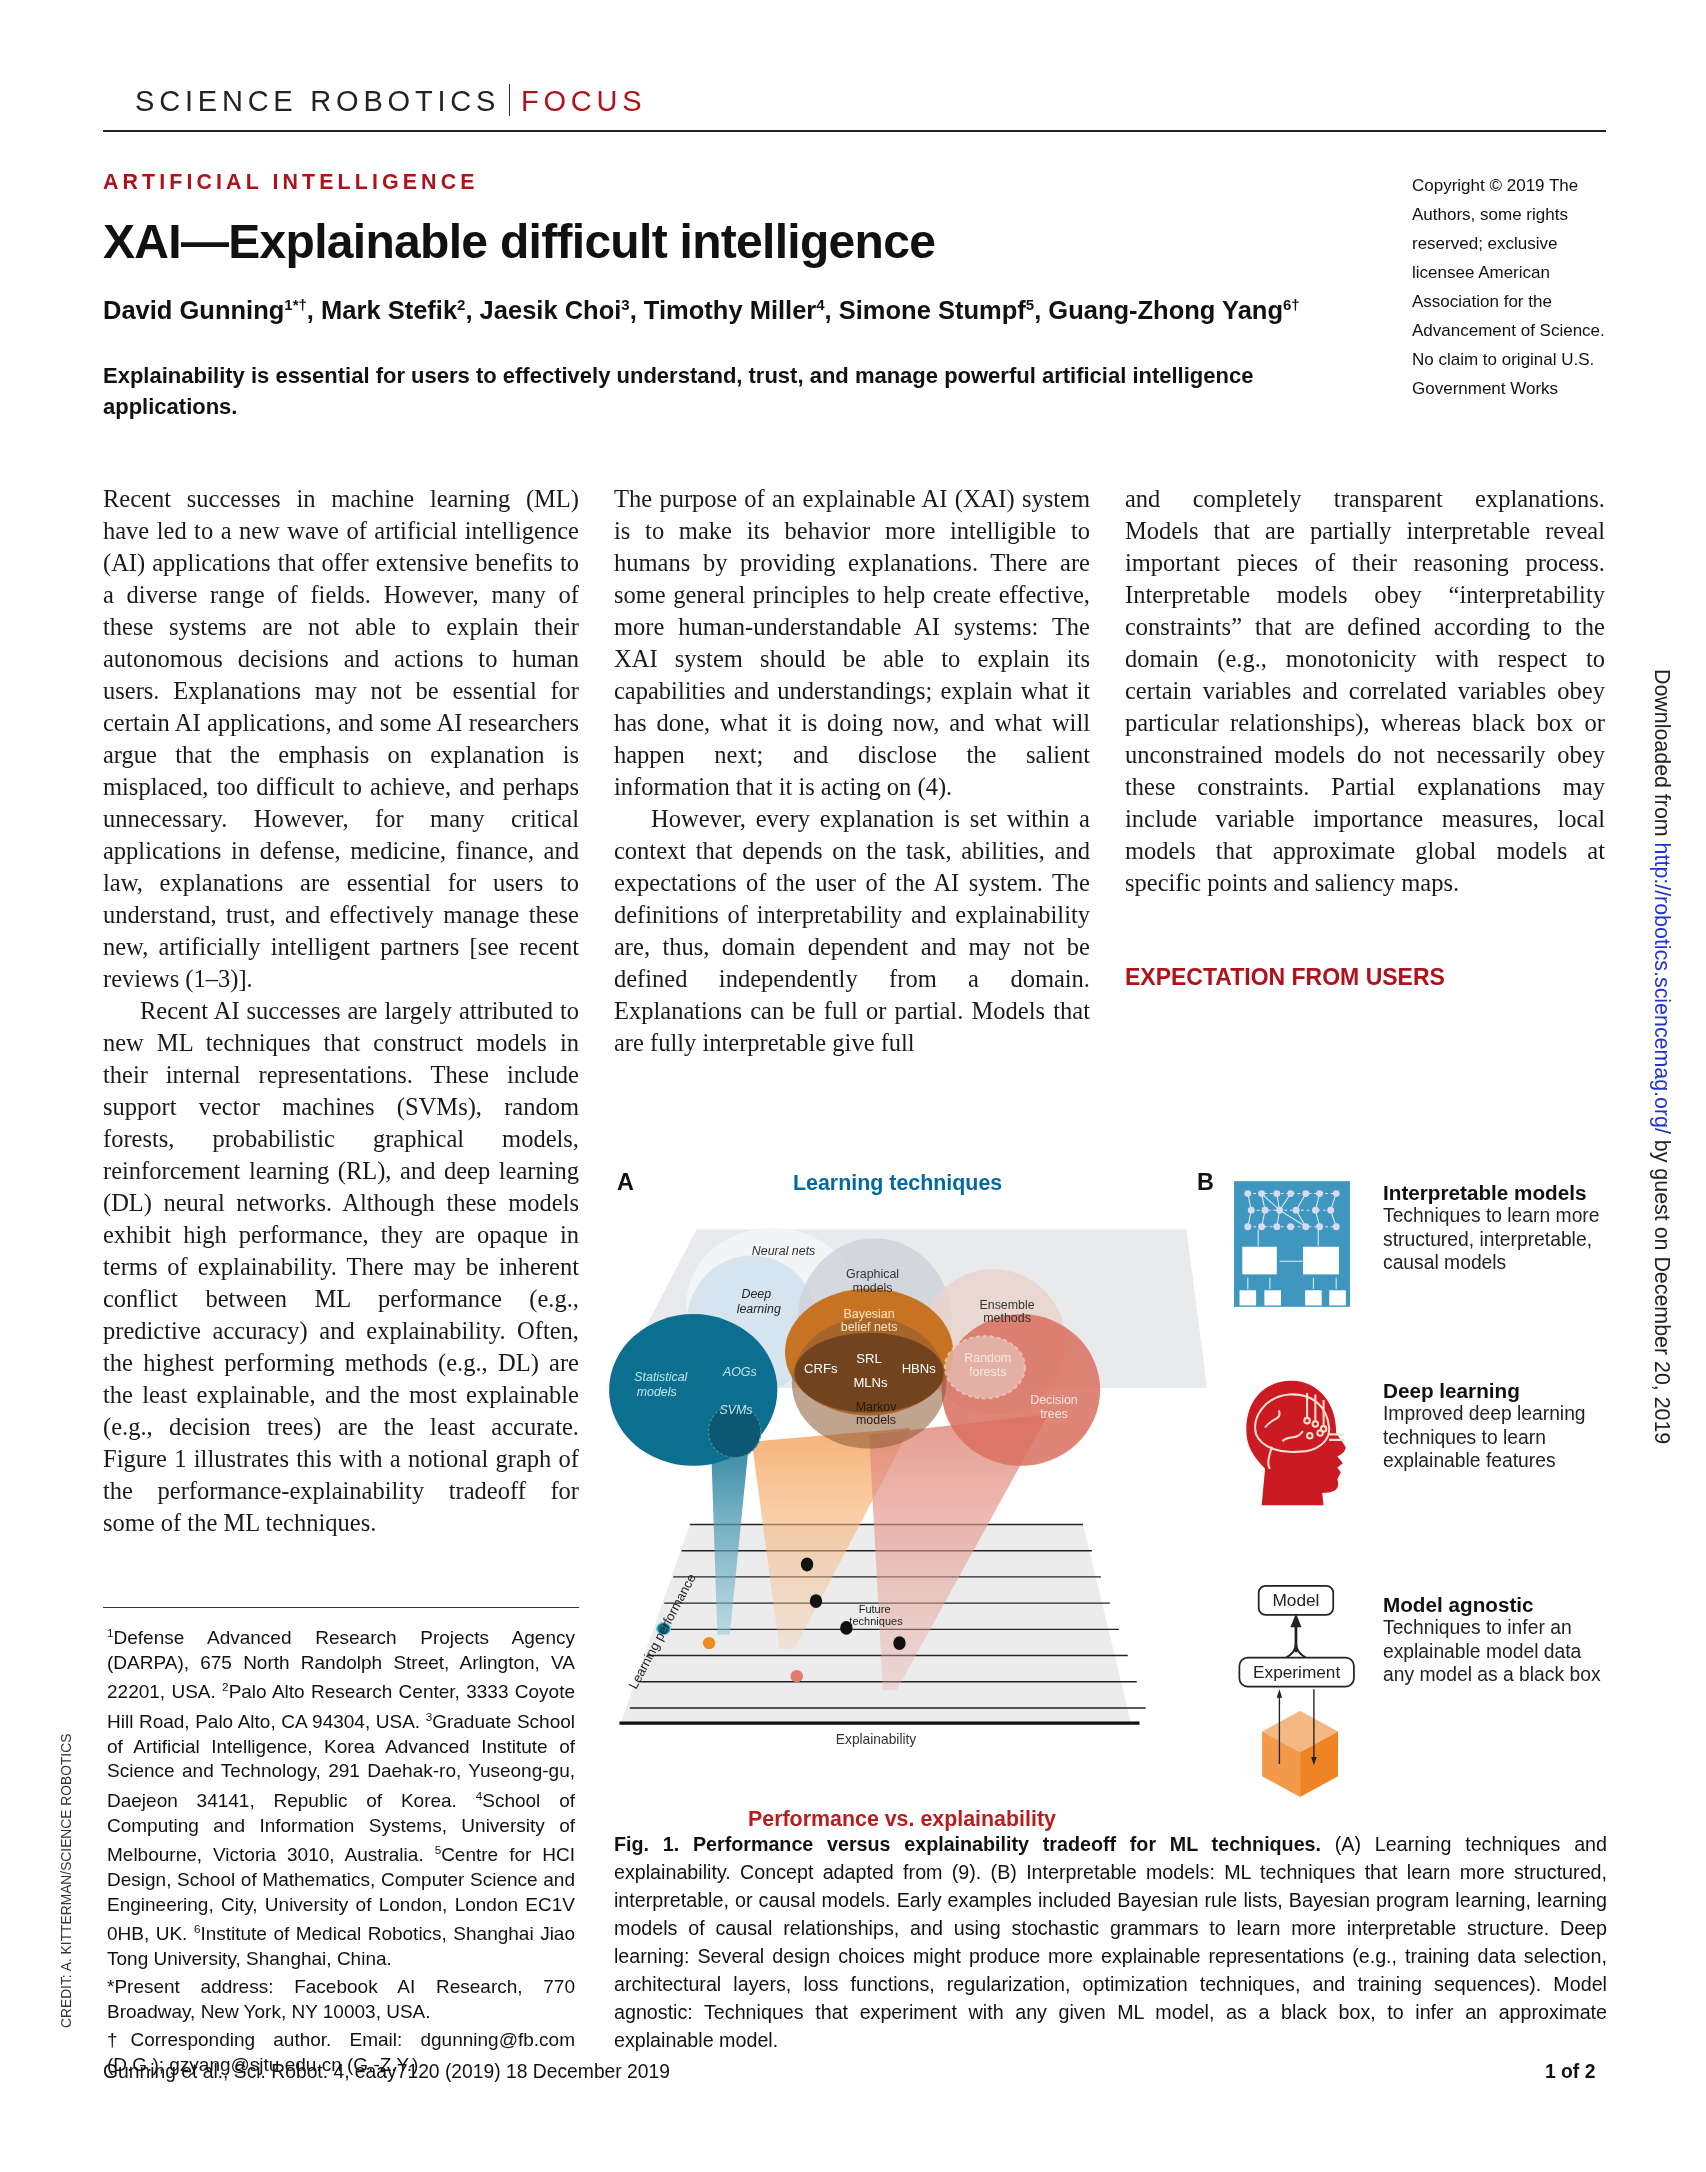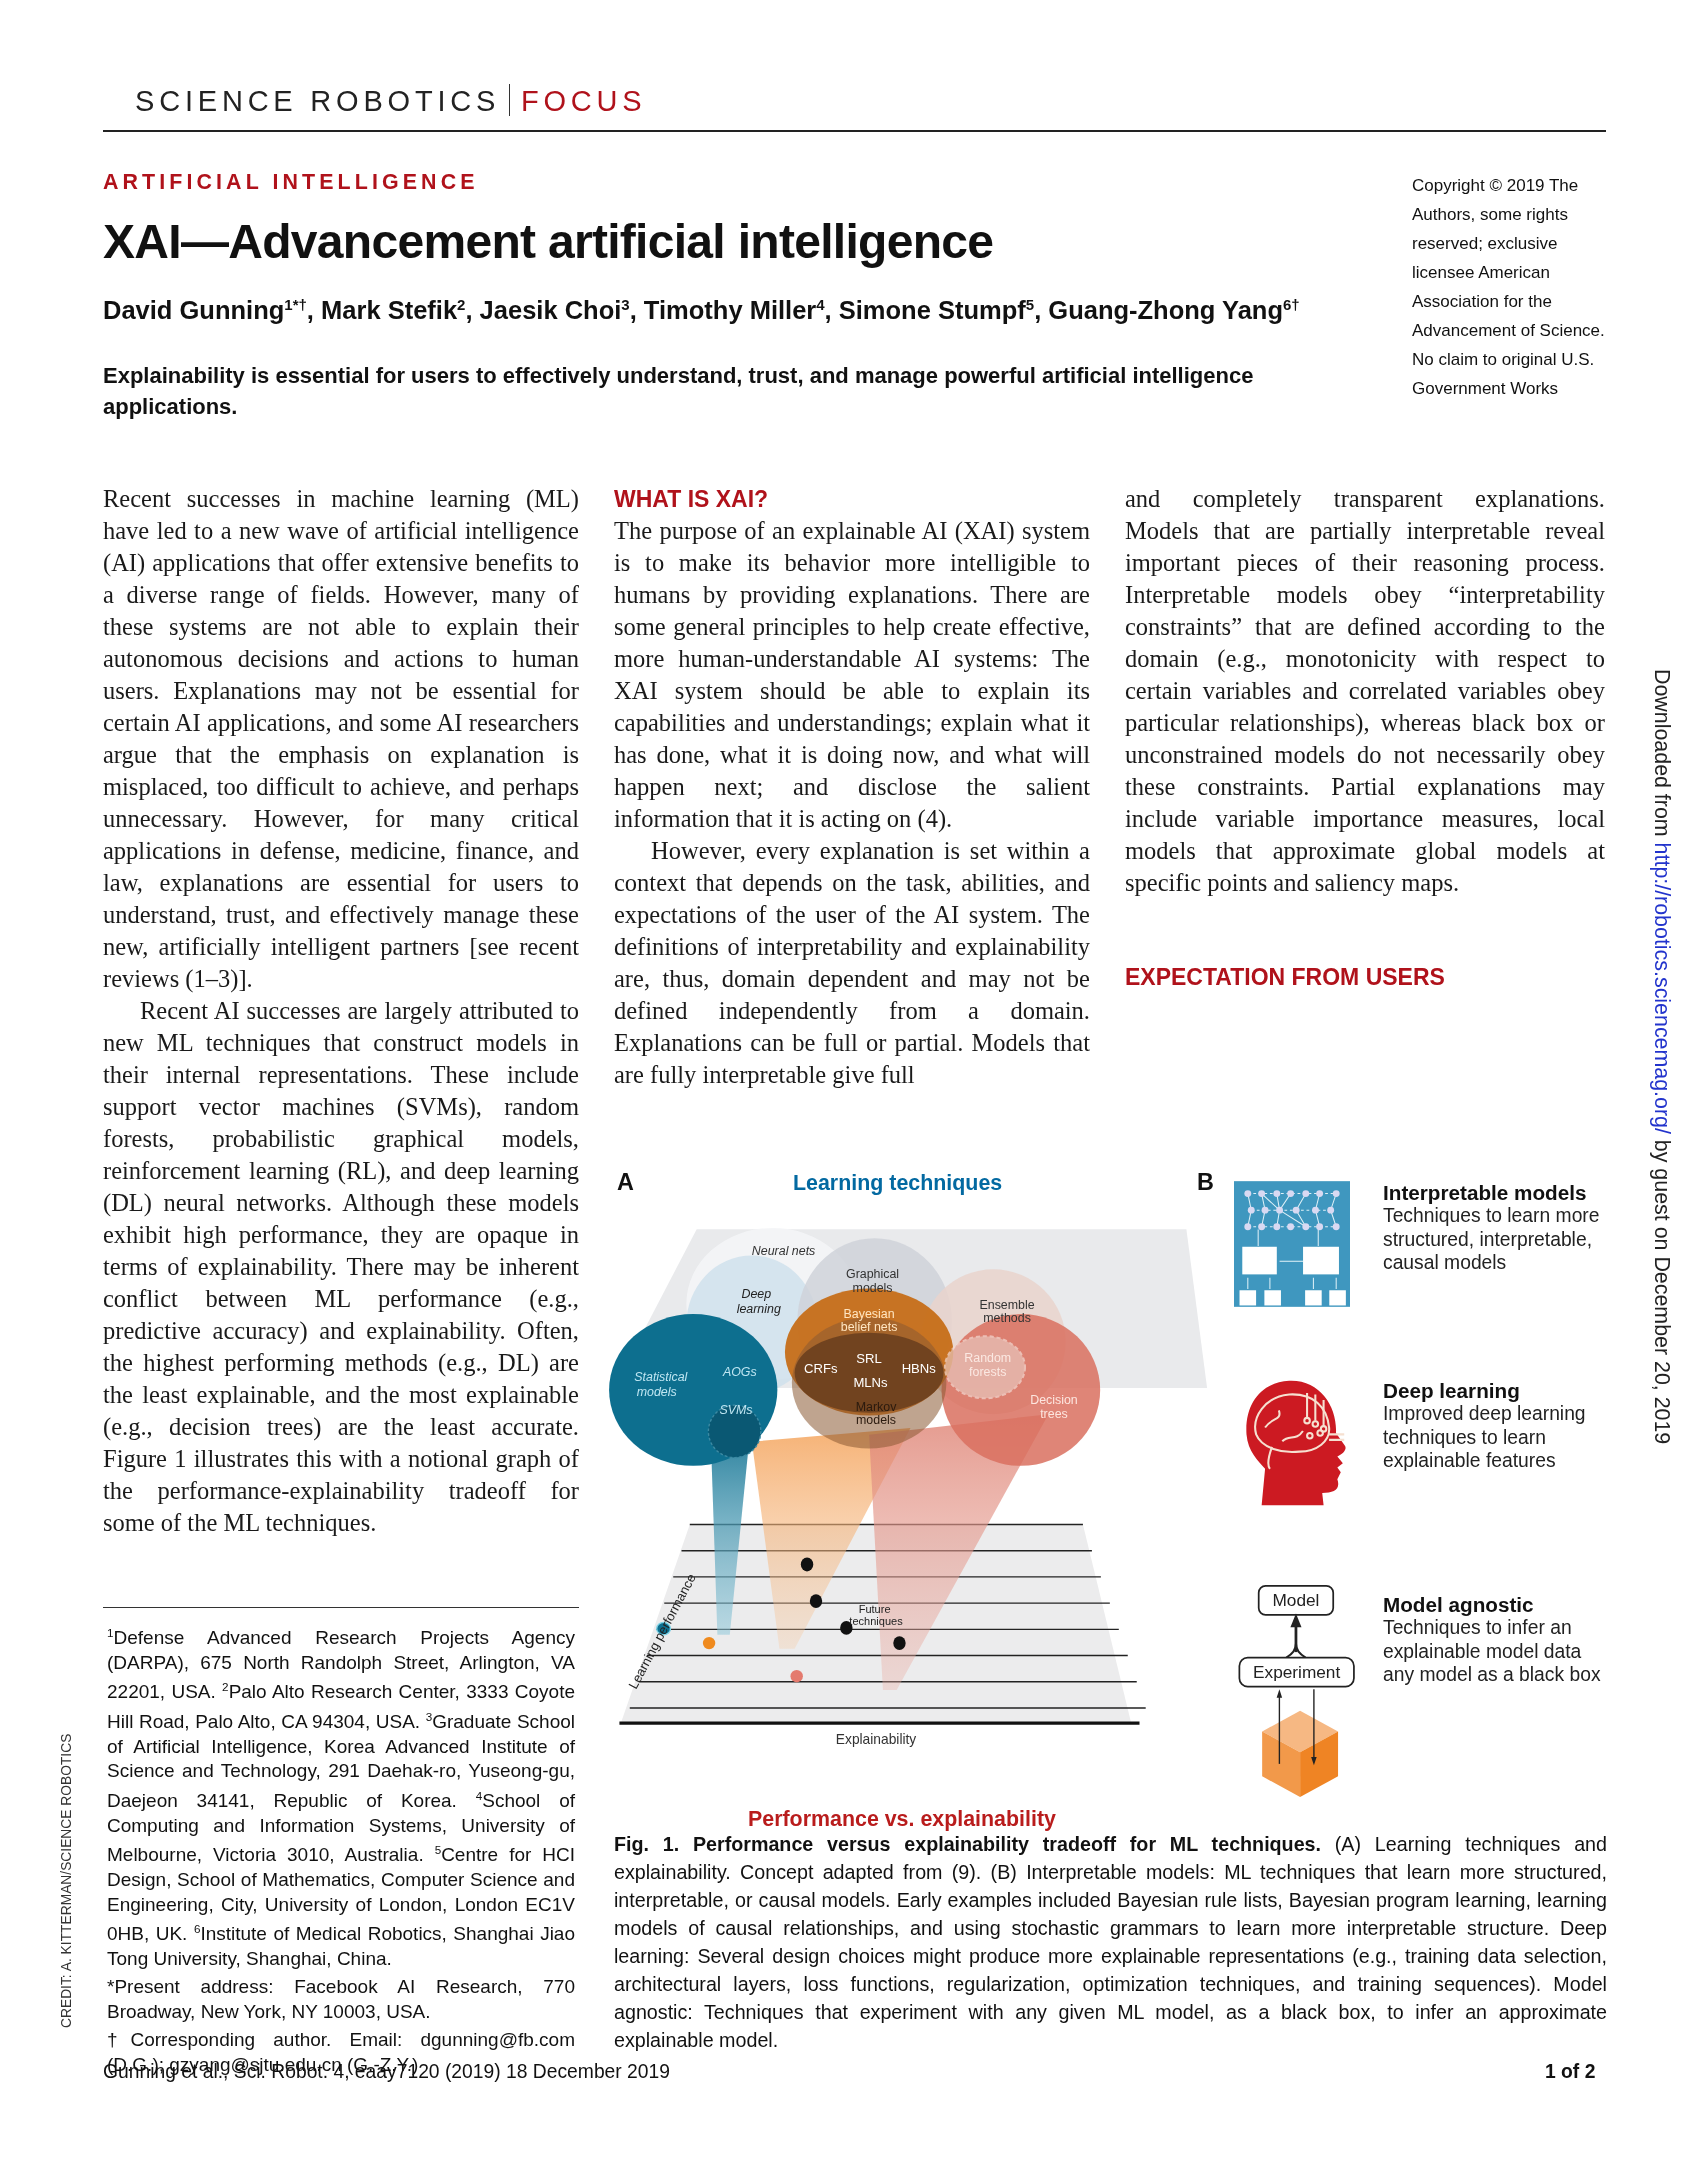--- a/index.html
+++ b/index.html
@@ -66,39 +66,38 @@
 </style>
 </head>
 <body>
 
 <div id="journal" class="abs sans">
   <span>SCIENCE ROBOTICS</span><span class="sep"></span><span class="focus">FOCUS</span>
 </div>
 <div id="top-rule" class="abs"></div>
 
 <div id="section-label" class="abs sans">ARTIFICIAL INTELLIGENCE</div>
-<div id="title" class="abs sans">XAI—Advancement artificial intelligence</div>
+<div id="title" class="abs sans">XAI—Explainable difficult intelligence</div>
 <div id="authors" class="abs sans">
   <span><span>David Gunning</span><sup>1*†</sup></span>,
   <span><span>Mark Stefik</span><sup>2</sup></span>,
   <span><span>Jaesik Choi</span><sup>3</sup></span>,
   <span><span>Timothy Miller</span><sup>4</sup></span>,
   <span><span>Simone Stumpf</span><sup>5</sup></span>,
   <span><span>Guang-Zhong Yang</span><sup>6†</sup></span>
 </div>
 <div id="standfirst" class="abs sans">Explainability is essential for users to effectively understand, trust, and manage powerful artificial intelligence applications.</div>
 <div id="copyright" class="abs sans">Copyright © 2019 The Authors, some rights reserved; exclusive licensee American Association for the Advancement of Science. No claim to original U.S. Government Works</div>
 
 <div id="col1" class="abs col serif">
   <p>Recent successes in machine learning (ML) have led to a new wave of artificial intelligence (AI) applications that offer extensive benefits to a diverse range of fields. However, many of these systems are not able to explain their autonomous decisions and actions to human users. Explanations may not be essential for certain AI applications, and some AI researchers argue that the emphasis on explanation is misplaced, too difficult to achieve, and perhaps unnecessary. However, for many critical applications in defense, medicine, finance, and law, explanations are essential for users to understand, trust, and effectively manage these new, artificially intelligent partners [see recent reviews (1–3)].</p>
   <p class="indent">Recent AI successes are largely attributed to new ML techniques that construct models in their internal representations. These include support vector machines (SVMs), random forests, probabilistic graphical models, reinforcement learning (RL), and deep learning (DL) neural networks. Although these models exhibit high performance, they are opaque in terms of explainability. There may be inherent conflict between ML performance (e.g., predictive accuracy) and explainability. Often, the highest performing methods (e.g., DL) are the least explainable, and the most explainable (e.g., decision trees) are the least accurate. Figure 1 illustrates this with a notional graph of the performance-explainability tradeoff for some of the ML techniques.</p>
 </div>
 
 <div id="col2" class="abs col serif">
-  <div class="head">WHAT IS XAI?</div>
   <p>The purpose of an explainable AI (XAI) system is to make its behavior more intelligible to humans by providing explanations. There are some general principles to help create effective, more human-understandable AI systems: The XAI system should be able to explain its capabilities and understandings; explain what it has done, what it is doing now, and what will happen next; and disclose the salient information that it is acting on (4).</p>
   <p class="indent">However, every explanation is set within a context that depends on the task, abilities, and expectations of the user of the AI system. The definitions of interpretability and explainability are, thus, domain dependent and may not be defined independently from a domain. Explanations can be full or partial. Models that are fully interpretable give full</p>
 </div>
 
 <div id="col3" class="abs col serif">
   <p>and completely transparent explanations. Models that are partially interpretable reveal important pieces of their reasoning process. Interpretable models obey “interpretability constraints” that are defined according to the domain (e.g., monotonicity with respect to certain variables and correlated variables obey particular relationships), whereas black box or unconstrained models do not necessarily obey these constraints. Partial explanations may include variable importance measures, local models that approximate global models at specific points and saliency maps.</p>
   <div class="spacer"></div>
   <div class="head">EXPECTATION FROM USERS</div>
 </div>
 

